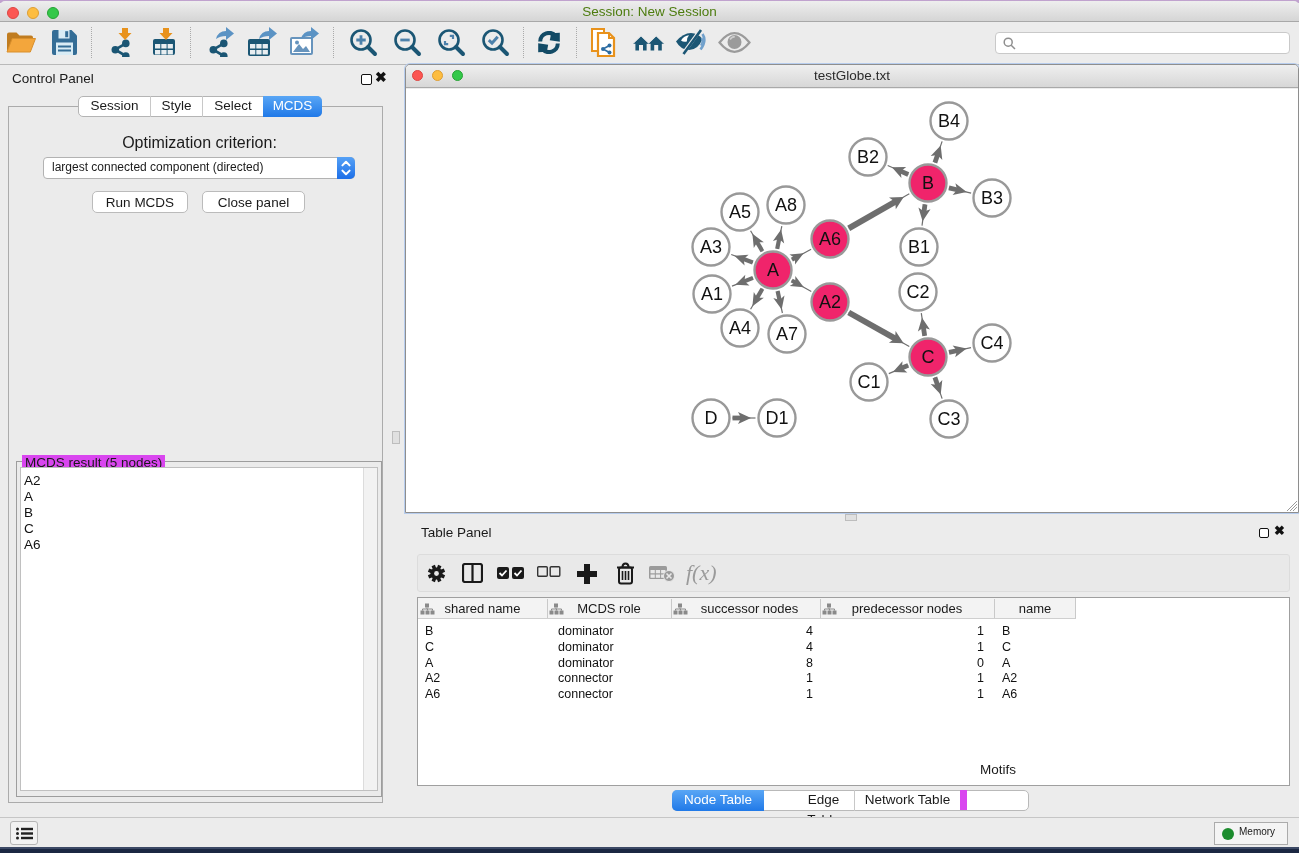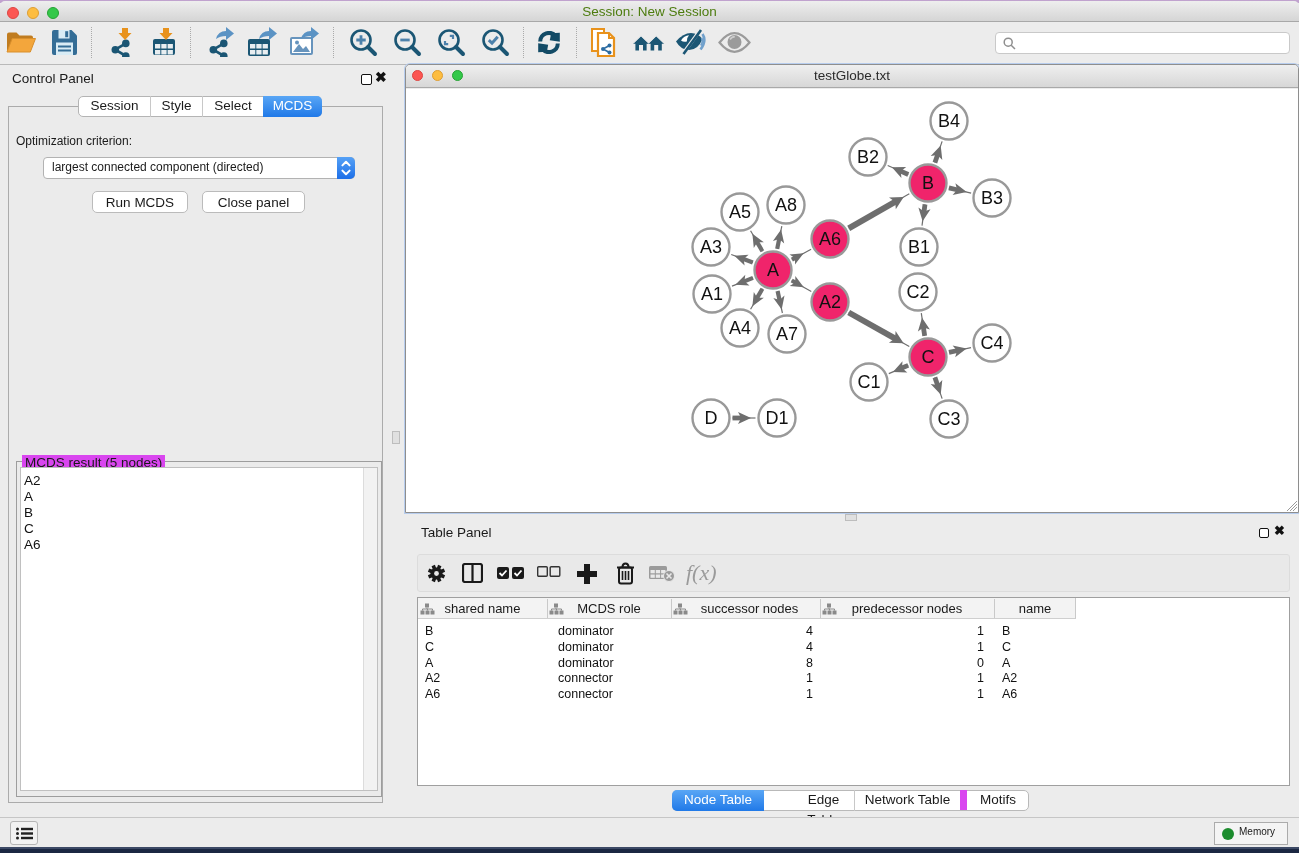--- a/index.html
+++ b/index.html
@@ -160,21 +160,21 @@
 <div class="abs" style="left:8px;top:106px;width:375px;height:697px;border:1px solid #ababab;background:#ebebeb;"></div>
 
 <div class="abs" style="left:78px;top:96px;width:244px;height:21px;background:#fff;border:1px solid #b4b4b4;border-radius:5px;"></div>
 <div class="abs" style="left:150px;top:96px;width:1px;height:21px;background:#c8c8c8;"></div>
 <div class="abs" style="left:202px;top:96px;width:1px;height:21px;background:#c8c8c8;"></div>
 <div class="abs" style="left:78px;top:96px;width:73px;height:21px;line-height:20px;text-align:center;font-size:13.5px;color:#1a1a1a;">Session</div>
 <div class="abs" style="left:151px;top:96px;width:51px;height:21px;line-height:20px;text-align:center;font-size:13.5px;color:#1a1a1a;">Style</div>
 <div class="abs" style="left:203px;top:96px;width:60px;height:21px;line-height:20px;text-align:center;font-size:13.5px;color:#1a1a1a;">Select</div>
 <div class="abs" style="left:263px;top:96px;width:59px;height:21px;line-height:20px;text-align:center;font-size:13.5px;color:#fff;background:linear-gradient(#59a6f5,#2079e8);border-radius:0 5px 5px 0;">MCDS</div>
 
-<div class="abs" style="left:16px;top:134px;width:367px;text-align:left;font-size:12px;color:#1a1a1a;">Optimization criterion:</div>
+<div class="abs" style="left:16px;top:134px;width:367px;text-align:center;font-size:16px;color:#1a1a1a;">Optimization criterion:</div>
 
 <div class="abs" style="left:43px;top:157px;width:312px;height:22px;background:#fff;border:1px solid #b2b2b2;border-radius:4px;"></div>
 <div class="abs" style="left:52px;top:160px;font-size:12px;color:#1a1a1a;">largest connected component (directed)</div>
 <div class="abs" style="left:337px;top:157px;width:18px;height:22px;background:linear-gradient(#55a1f6,#1d6fe8);border-radius:0 5px 5px 0;"></div>
 <svg class="abs" style="left:339px;top:158px;" width="14" height="20" viewBox="0 0 14 20">
     <g fill="none" stroke="#fff" stroke-width="2" stroke-linecap="round" stroke-linejoin="round">
       <path d="M3.4 7.4 L7 3.8 L10.6 7.4"></path>
       <path d="M3.4 12.6 L7 16.2 L10.6 12.6"></path>
     </g>
   </svg>
@@ -433,21 +433,21 @@
 <div class="abs" style="left:425px;top:687.1999999999998px;font-size:12.5px;color:#111;">A6</div>
 <div class="abs" style="left:558px;top:687.1999999999998px;font-size:12.5px;color:#111;">connector</div>
 <div class="abs" style="left:713px;top:687.1999999999998px;width:100px;text-align:right;font-size:12.5px;color:#111;">1</div>
 <div class="abs" style="left:884px;top:687.1999999999998px;width:100px;text-align:right;font-size:12.5px;color:#111;">1</div>
 <div class="abs" style="left:1002px;top:687.1999999999998px;font-size:12.5px;color:#111;">A6</div>
 
 <div class="abs" style="left:672px;top:790px;width:357px;height:21px;background:#fff;border:1px solid #b9b9b9;border-radius:5px;"></div>
 <div class="abs" style="left:672px;top:790px;width:92px;height:21px;background:linear-gradient(#59a6f5,#2079e8);border-radius:5px 0 0 5px;color:#fff;text-align:center;line-height:20px;font-size:13.5px;">Node Table</div>
 <div class="abs" style="left:764px;top:790px;width:91px;height:21px;border-right:1px solid #c8c8c8;color:#1a1a1a;text-align:center;line-height:20px;font-size:13.5px;padding-left:29px;">Edge Table</div>
 <div class="abs" style="left:855px;top:790px;width:112px;height:20px;border-right:7px solid #d946ef;color:#1a1a1a;text-align:center;line-height:20px;font-size:13.5px;">Network Table</div>
-<div class="abs" style="left:967px;top:790px;width:62px;height:21px;color:#1a1a1a;text-align:center;line-height:20px;font-size:13.5px;">Motifs</div>
+<div class="abs" style="left:967px;top:760px;width:62px;height:21px;color:#1a1a1a;text-align:center;line-height:20px;font-size:13.5px;">Motifs</div>
 
 <div class="abs" style="left:0;top:817px;width:1299px;height:32px;background:#ececec;border-top:1px solid #c6c6c6;"></div>
 <div class="abs" style="left:10px;top:821px;width:28px;height:24px;background:#f2f2f2;border:1px solid #b5b5b5;border-radius:3px;"></div>
 <svg class="abs" style="left:16px;top:827px;" width="17" height="13" viewBox="0 0 17 13">
 <circle cx="1.5" cy="2" r="1.5" fill="#222"></circle>
     <rect x="5" y="0.8" width="12" height="2.4" fill="#222"></rect>
 <circle cx="1.5" cy="6.5" r="1.5" fill="#222"></circle>
     <rect x="5" y="5.3" width="12" height="2.4" fill="#222"></rect>
 <circle cx="1.5" cy="11" r="1.5" fill="#222"></circle>
     <rect x="5" y="9.8" width="12" height="2.4" fill="#222"></rect>

